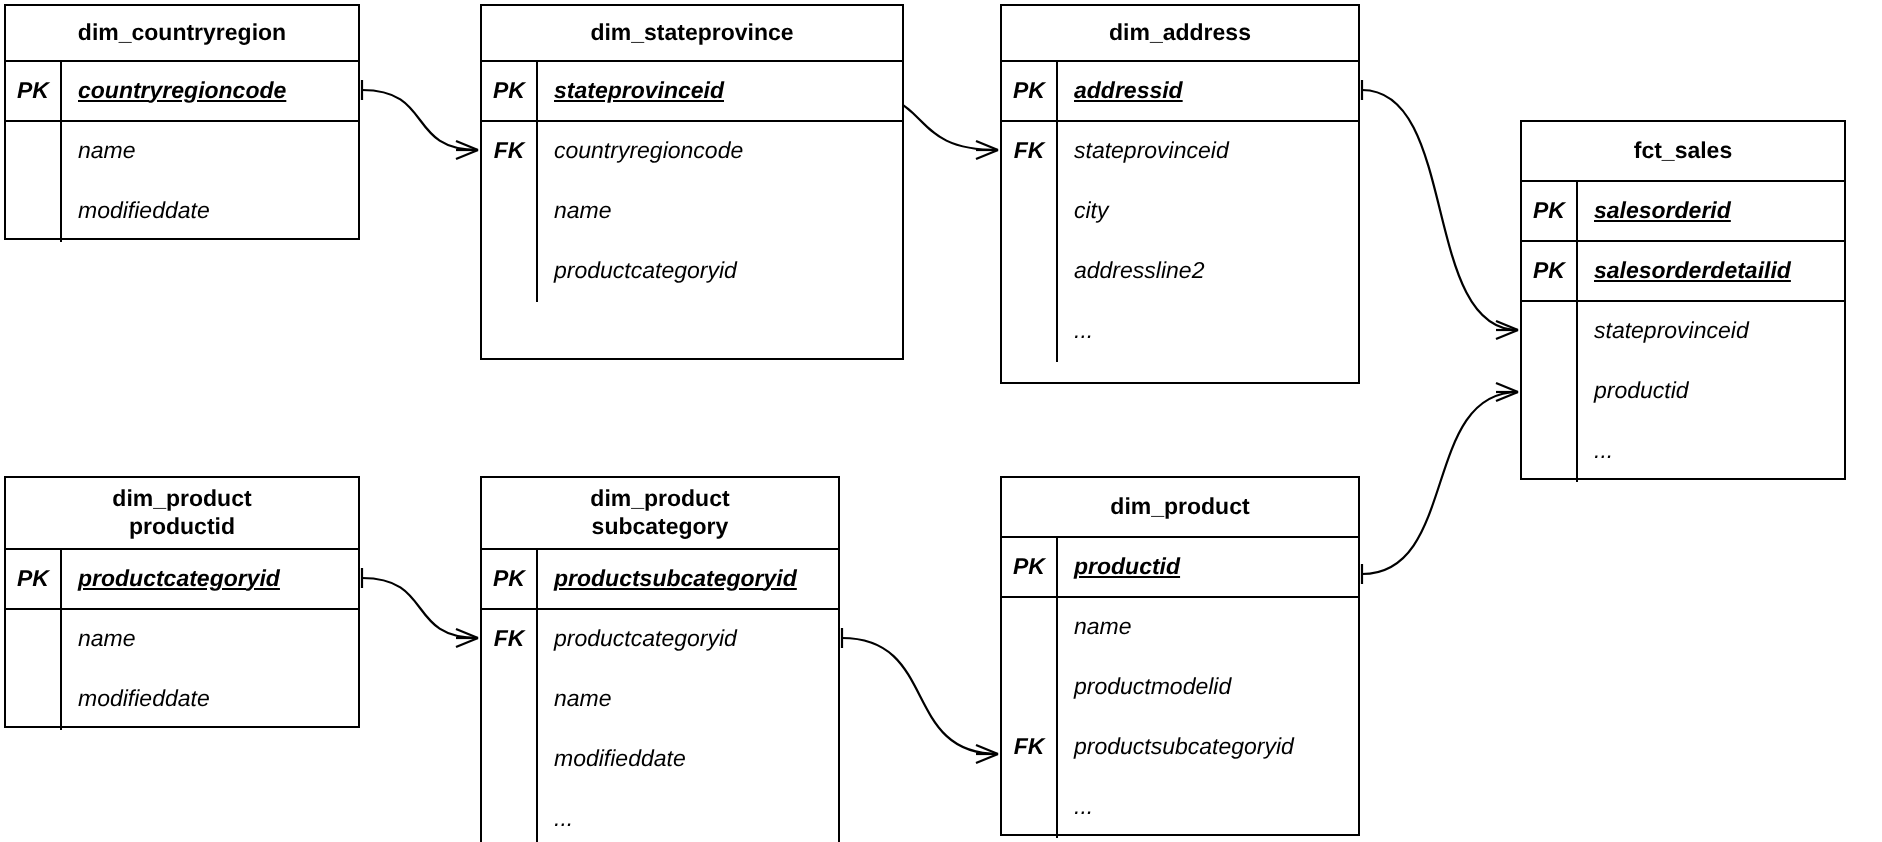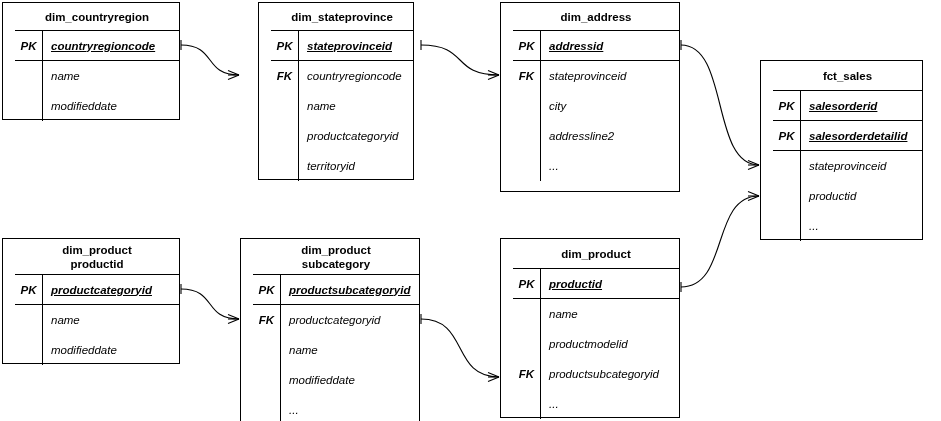--- a/index.html
+++ b/index.html
@@ -26,21 +26,20 @@
     width: 941px;
     height: 421px;
     pointer-events: none;
   }
   .entity {
     position: absolute;
     box-sizing: border-box;
     border: 1.4px solid #000000;
     background: #ffffff;
     z-index: 2;
-    padding-left: 12px;
   }
   .entity-title {
     box-sizing: border-box;
     border-bottom: 1.4px solid #000000;
     font-weight: bold;
     font-size: 11.5px;
     text-align: center;
     display: flex;
     flex-direction: column;
     align-items: center;
@@ -141,43 +140,39 @@
       </div>
       <div class="attr-row" style="height: 30px;">
         <div class="key-cell"></div>
         <div class="name-cell">name</div>
       </div>
       <div class="attr-row" style="height: 30px;">
         <div class="key-cell"></div>
         <div class="name-cell">modifieddate</div>
       </div>
     </div>
-    <div class="entity" style="left: 258px; top: 2px; width: 156px; height: 178px;">
+    <div class="entity" style="left: 240px; top: 2px; width: 212px; height: 178px;">
       <div class="entity-title" style="height: 28px;">
         <span>dim_stateprovince</span>
       </div>
       <div class="attr-row sep" style="height: 30px;">
         <div class="key-cell">PK</div>
         <div class="name-cell pk">stateprovinceid</div>
       </div>
       <div class="attr-row" style="height: 30px;">
         <div class="key-cell">FK</div>
         <div class="name-cell">countryregioncode</div>
       </div>
       <div class="attr-row" style="height: 30px;">
         <div class="key-cell"></div>
         <div class="name-cell">name</div>
       </div>
       <div class="attr-row" style="height: 30px;">
         <div class="key-cell"></div>
         <div class="name-cell">productcategoryid</div>
-      </div>
-      <div class="attr-row" style="height: 30px;">
-        <div class="key-cell"></div>
-        <div class="name-cell">territoryid</div>
       </div>
     </div>
     <div class="entity" style="left: 500px; top: 2px; width: 180px; height: 190px;">
       <div class="entity-title" style="height: 28px;">
         <span>dim_address</span>
       </div>
       <div class="attr-row sep" style="height: 30px;">
         <div class="key-cell">PK</div>
         <div class="name-cell pk">addressid</div>
       </div>

